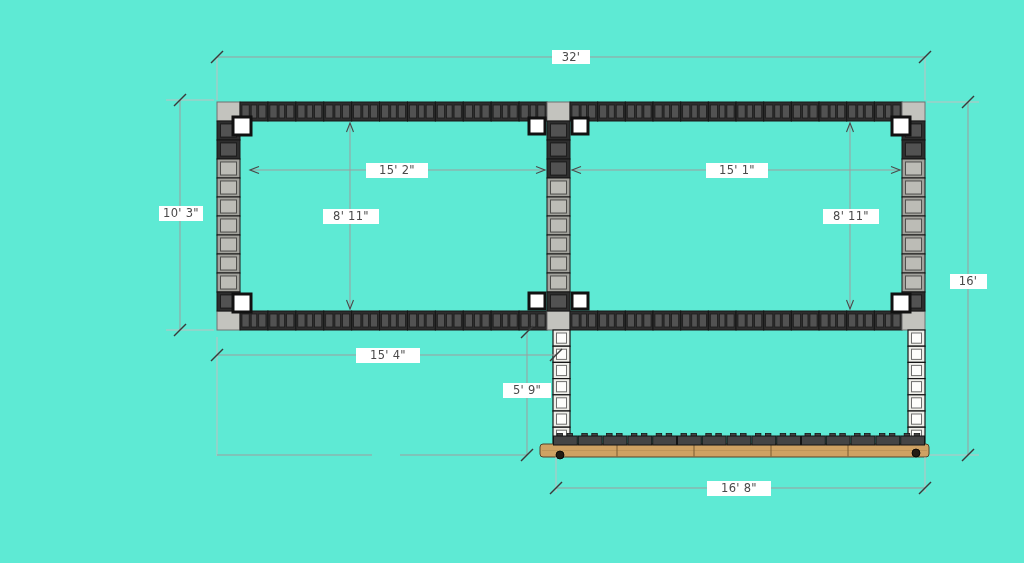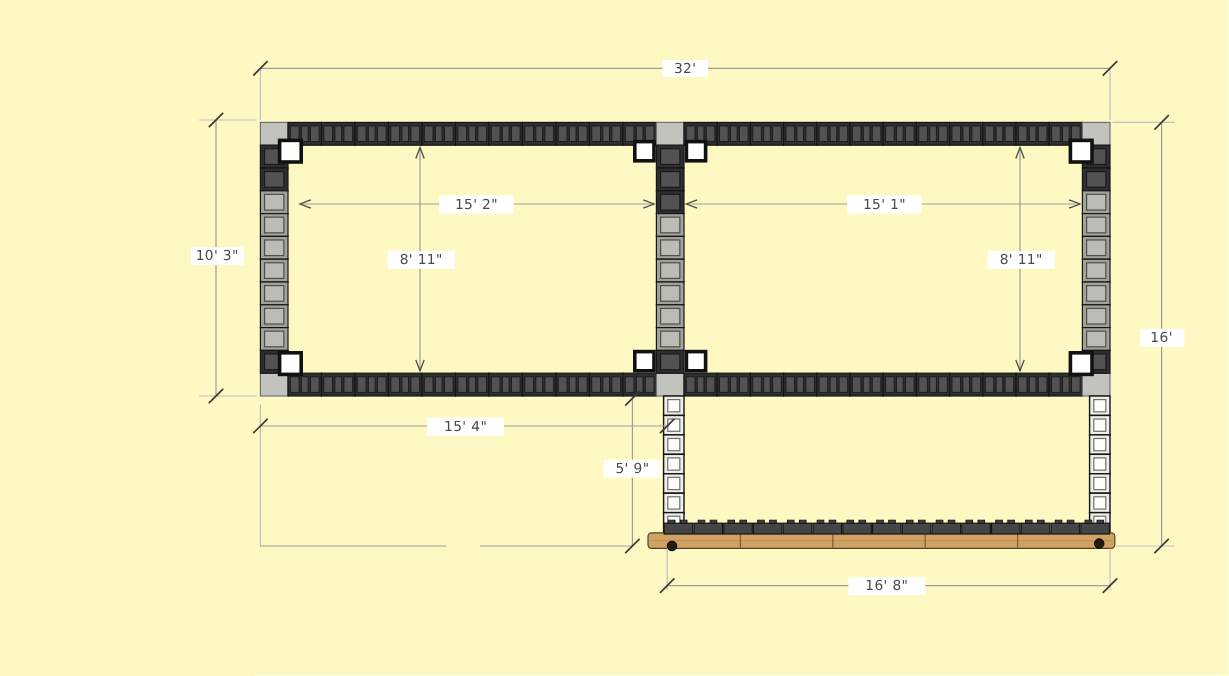--- a/index.html
+++ b/index.html
@@ -1,16 +1,16 @@
 <!DOCTYPE html>
 <html><head>
 <meta charset="utf-8">
 <style>
   html,body{margin:0;padding:0;background:#ffffff;}
-  .stage{position:relative;width:1024px;height:563px;background:#fef9c3;overflow:hidden;
+  .stage{position:relative;width:1024px;height:563px;background:#5eead4;overflow:hidden;
          font-family:"DejaVu Sans", sans-serif;}
   svg{display:block;}
   .dim-text{font-family:"DejaVu Sans", sans-serif;font-size:11.5px;fill:#4a4a4a;letter-spacing:.3px;}
   .lbl-bg{fill:#ffffff;}
 </style>
 </head>
 <body>
 
 <div class="stage">
 <svg width="1024" height="563" viewBox="0 0 1024 563">

